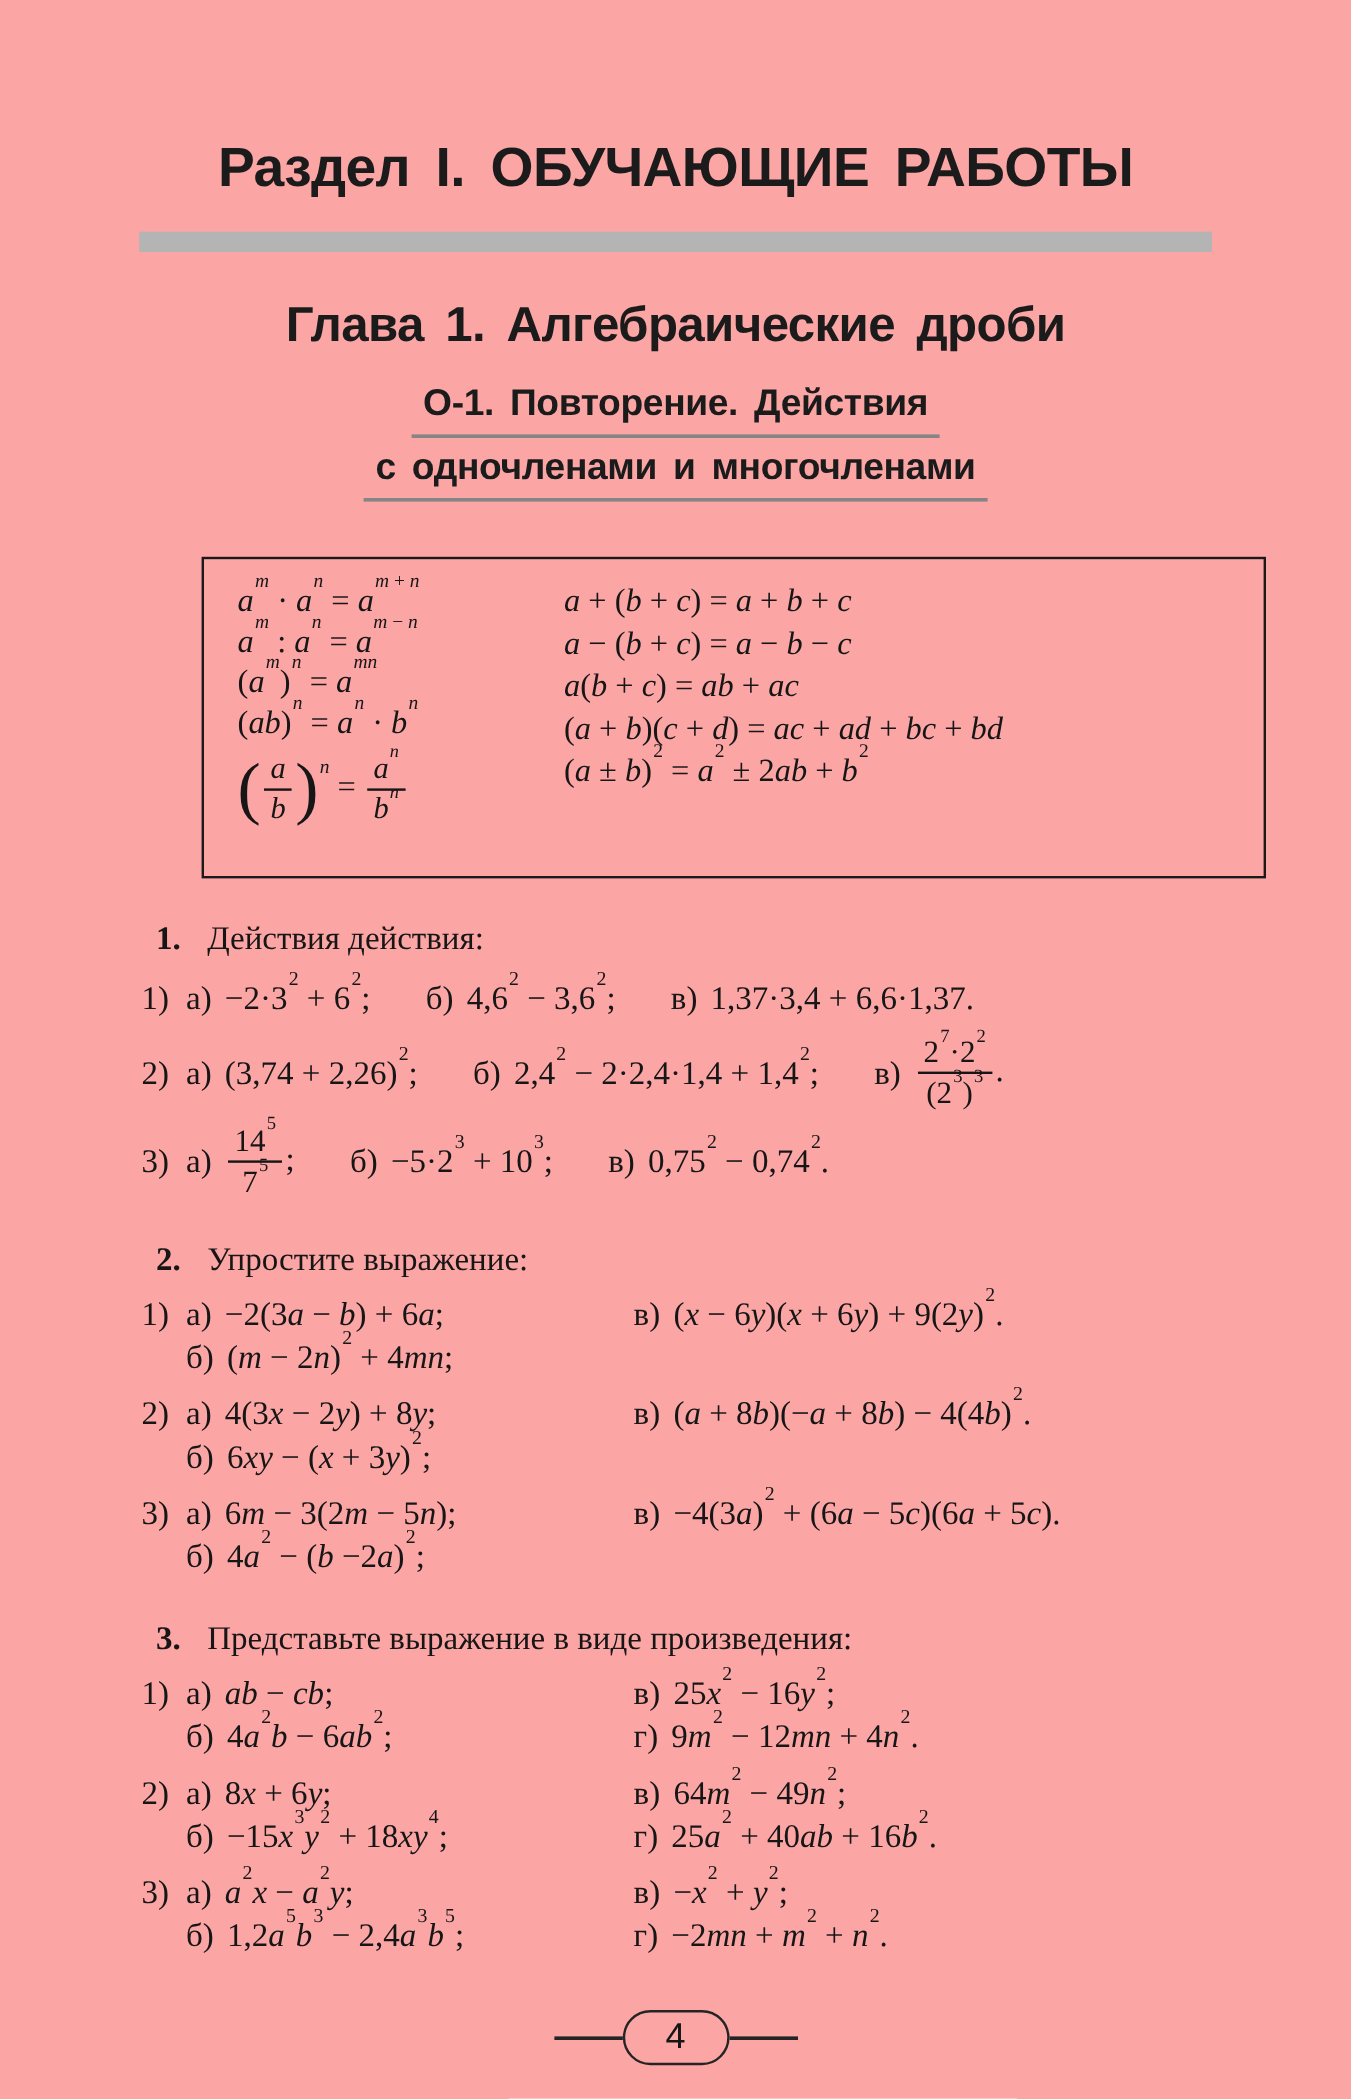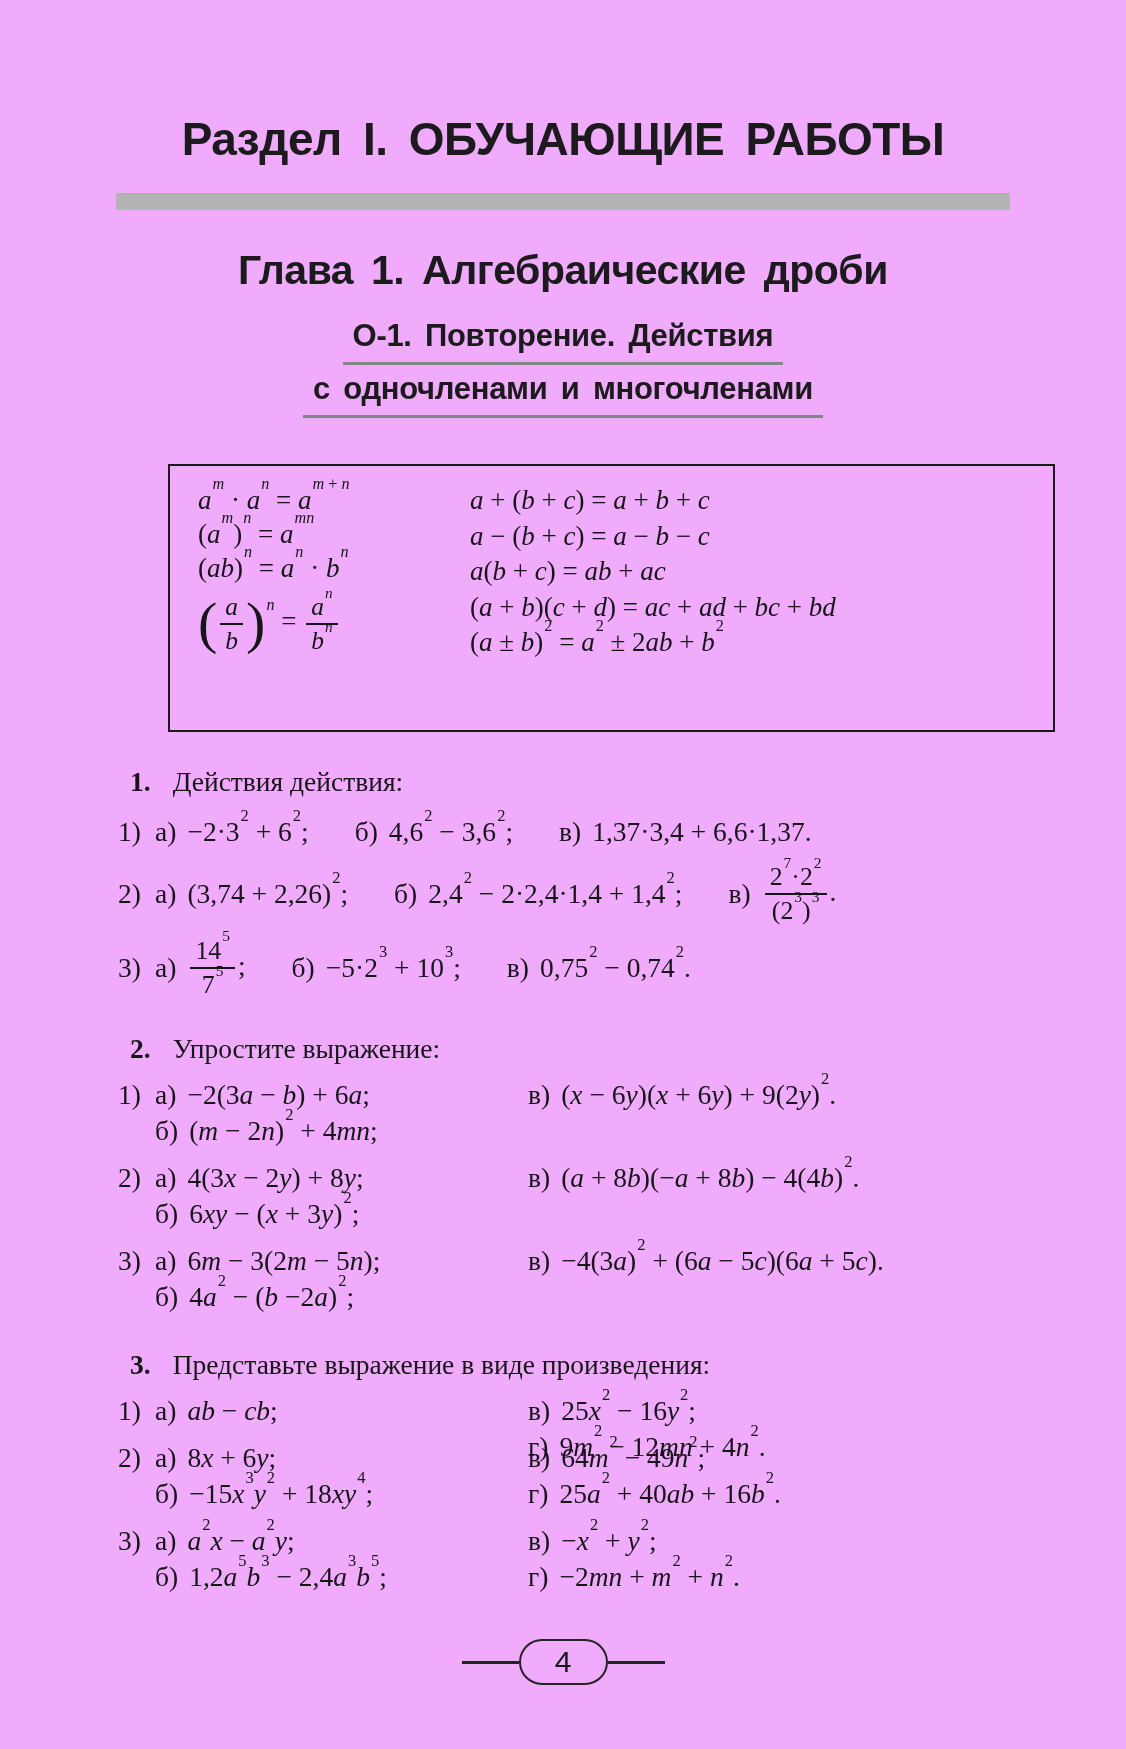--- a/index.html
+++ b/index.html
@@ -1,17 +1,17 @@
 <!DOCTYPE html>
 <html lang="ru"><head>
 <meta charset="utf-8">
 <style>
   html,body{margin:0;padding:0;background:#ffffff;}
   .page{
-    width:1126px;min-height:1749px;margin:0 auto;background:#f0abfc;color:#161616;
+    width:1126px;min-height:1749px;margin:0 auto;background:#fca5a5;color:#161616;
     box-sizing:border-box;padding-top:112px;position:relative;overflow:hidden;
   }
   
   .h-sans{font-family:"Liberation Sans","DejaVu Sans",sans-serif;font-weight:700;text-align:center;color:#1b1b1b;}
   .section-title{font-size:46px;line-height:54px;margin:0;letter-spacing:-.5px;word-spacing:9px;}
   .divider-bar{width:894px;height:17px;background:#b4b4b4;margin:27px auto 0;}
   .chapter-title{font-size:41px;line-height:48px;margin:36px 16px 0;letter-spacing:-.5px;word-spacing:7px;}
   .lesson-title{margin-top:18px;font-size:31px;line-height:47px;letter-spacing:-.3px;word-spacing:5px;}
   .lesson-title .ul{display:inline-block;border-bottom:3px solid #858585;padding:0 10px 3px;text-align:center;}
   
@@ -68,20 +68,21 @@
   <h2 class="h-sans chapter-title">Глава 1. Алгебраические дроби</h2>
 
   <div class="h-sans lesson-title">
     <span class="ul">О-1. Повторение. Действия</span><br>
     <span class="ul">с одночленами и многочленами</span>
   </div>
 
   <div class="fbox serif">
     <div class="fcol-left">
       <div class="fline"><i>a</i><sup><i>m</i></sup> · <i>a</i><sup><i>n</i></sup> = <i>a</i><sup><i>m</i> + <i>n</i></sup></div>
+      <div class="fline"><i>a</i><sup><i>m</i></sup> : <i>a</i><sup><i>n</i></sup> = <i>a</i><sup><i>m</i> − <i>n</i></sup></div>
       <div class="fline">(<i>a</i><sup><i>m</i></sup>)<sup><i>n</i></sup> = <i>a</i><sup><i>mn</i></sup></div>
       <div class="fline">(<i>ab</i>)<sup><i>n</i></sup> = <i>a</i><sup><i>n</i></sup> · <i>b</i><sup><i>n</i></sup></div>
       <div class="fline tall"><span class="bp">(</span><span class="frac">
             <span class="fn"><i>a</i></span>
             <span class="fd"><i>b</i></span>
           </span><span class="bp">)</span><sup><i>n</i></sup> = <span class="frac">
             <span class="fn"><i>a</i><sup><i>n</i></sup></span>
             <span class="fd"><i>b</i><sup><i>n</i></sup></span>
           </span></div>
     </div>
@@ -190,20 +191,21 @@
   </section>
 
   <section class="serif">
     <div class="ex-head">
       <span class="ex-num">3.</span><span>Представьте выражение в виде произведения:</span>
     </div>
     <div class="grow">
       <span class="rnum">1)</span>
       <div class="gcol1">
         <div class="gline"><span class="lbl">а)</span><span class="m"><i>ab</i> − <i>cb</i>;</span></div>
+        <div class="gline"><span class="lbl">б)</span><span class="m">4<i>a</i><sup>2</sup><i>b</i> − 6<i>ab</i><sup>2</sup>;</span></div>
       </div>
       <div class="gcol2">
         <div class="gline"><span class="lbl">в)</span><span class="m">25<i>x</i><sup>2</sup> − 16<i>y</i><sup>2</sup>;</span></div>
         <div class="gline"><span class="lbl">г)</span><span class="m">9<i>m</i><sup>2</sup> − 12<i>mn</i> + 4<i>n</i><sup>2</sup>.</span></div>
       </div>
     </div>
     <div class="grow">
       <span class="rnum">2)</span>
       <div class="gcol1">
         <div class="gline"><span class="lbl">а)</span><span class="m">8<i>x</i> + 6<i>y</i>;</span></div>

